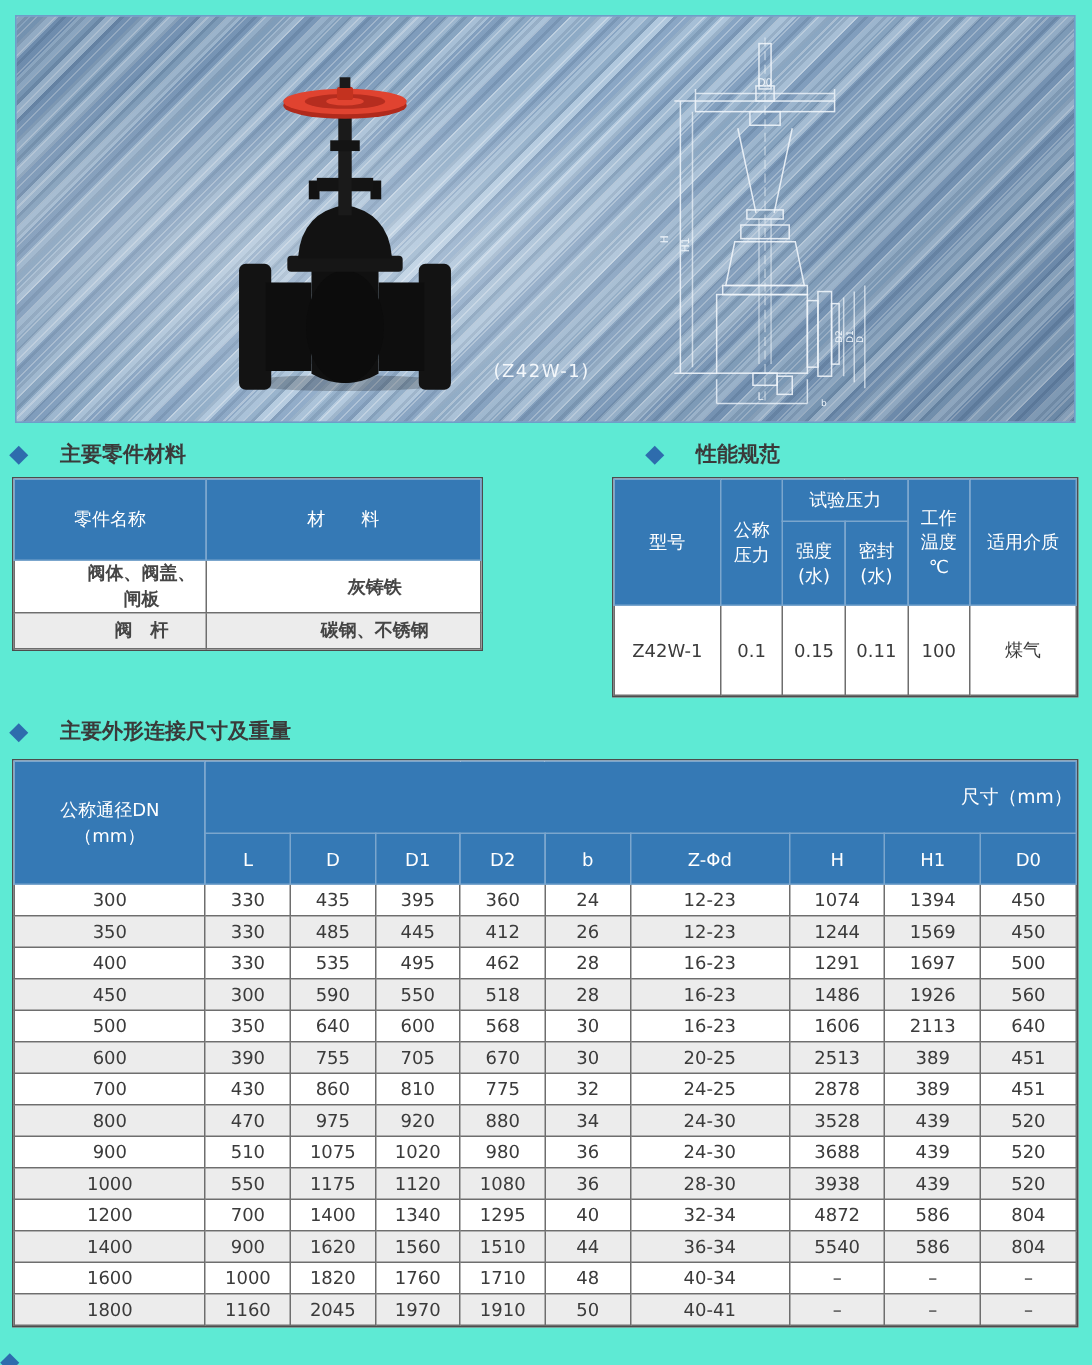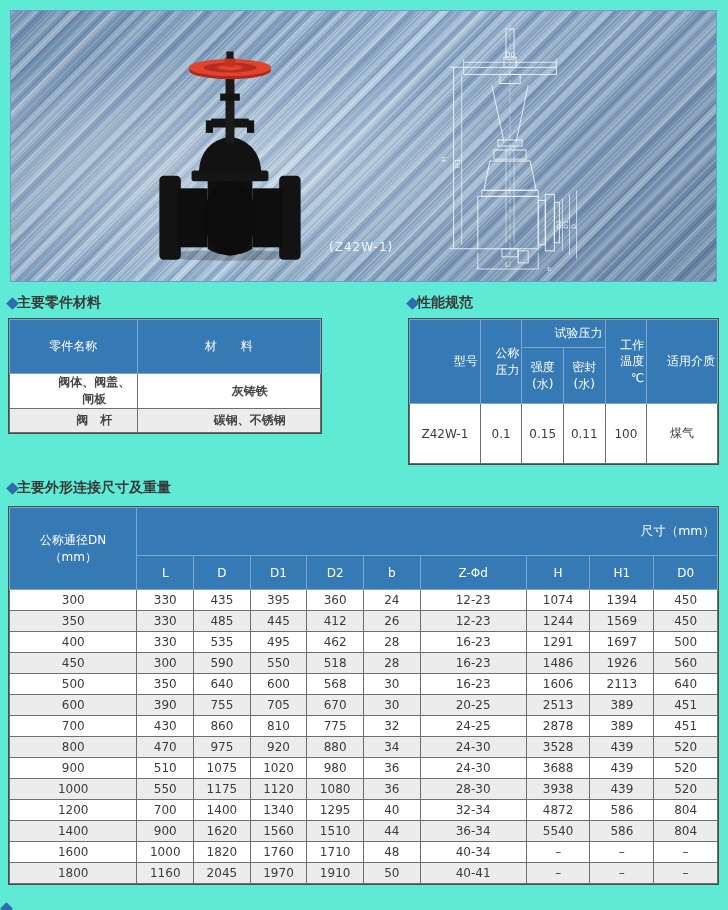--- a/index.html
+++ b/index.html
@@ -18,42 +18,42 @@
       radial-gradient(ellipse 90% 80% at 28% 60%, rgba(255,255,255,0.30), rgba(255,255,255,0) 58%),
       linear-gradient(135deg, rgba(20,40,70,0.16), rgba(255,255,255,0.10) 45%, rgba(10,30,60,0.22)),
       repeating-linear-gradient(135deg, rgba(255,255,255,0.30) 0 1px, rgba(255,255,255,0) 1px 4px, rgba(30,60,95,0.16) 4px 6px, rgba(255,255,255,0) 6px 9px),
       repeating-linear-gradient(135deg, #9db9d3 0 7px, #85a5c3 7px 13px, #a8c2da 13px 20px, #7d9dbf 20px 29px);
   }
   .valve-photo { position:absolute; left:143px; top:22px; width:152px; height:240px; }
   .valve-drawing { position:absolute; left:420px; top:10px; width:152px; height:254px; }
   .banner-label { position:absolute; left:318px; top:229px; color:#f3f7fb; font-size:12px; letter-spacing:1px; }
 
   
-  .sec-title { position:absolute; display:flex; align-items:center; gap:0;
+  .sec-title { position:absolute; display:flex; align-items:center; gap:23px;
                font-size:14px; font-weight:bold; color:#3a3a3a; }
   .diamond { width:9px; height:9px; background:#2e6cad; transform:rotate(45deg); flex:0 0 auto; }
   .t-materials { left:8px;  top:294px; }
-  .t-perf      { left:408px; top:294px; }
+  .t-perf      { left:432px; top:294px; }
   .t-dims      { left:8px;  top:479px; }
 
   
   .tbl-wrap { position:absolute; border:1px solid #4c4c4c; background:#fff; }
   table { width:100%; border-collapse:collapse; table-layout:fixed; font-size:12px; color:#3b3b3b; }
   th { background:#3579b5; color:#fff; font-weight:normal; border:1px solid #7ba6cd;
        padding:1px 2px; text-align:center; vertical-align:middle; }
   td { border:1px solid #6e6e6e; text-align:center; vertical-align:middle; padding:0 2px; background:#fff; }
   tbody tr:nth-child(even) td { background:#ececec; }
   .pre { white-space:pre-line; line-height:1.35; }
 
   .w-materials { left:8px; top:318px; width:314px; }
   .w-materials thead th { height:54px; }
   .w-materials tbody td { height:24px; font-weight:bold; color:#454545;padding-left:44px; }
 
   .w-perf { left:408px; top:318px; width:311px; }
-  .w-perf .tier1 th { height:28px;text-align:right; }
+  .w-perf .tier1 th { height:28px; }
   .w-perf .tier2 th { height:56px; }
   .w-perf tbody td { height:60px; }
 
   .w-dims { left:8px; top:506px; width:711px; }
   .w-dims .size-th { height:48px; font-size:12.5px;text-align:right; }
   .w-dims .sub th { height:34px; }
   .w-dims tbody td { height:21px; }
 
   .next-bullet { position:absolute; left:2px; top:904px; width:9px; height:9px;
                  background:#2e6cad; transform:rotate(45deg); }

